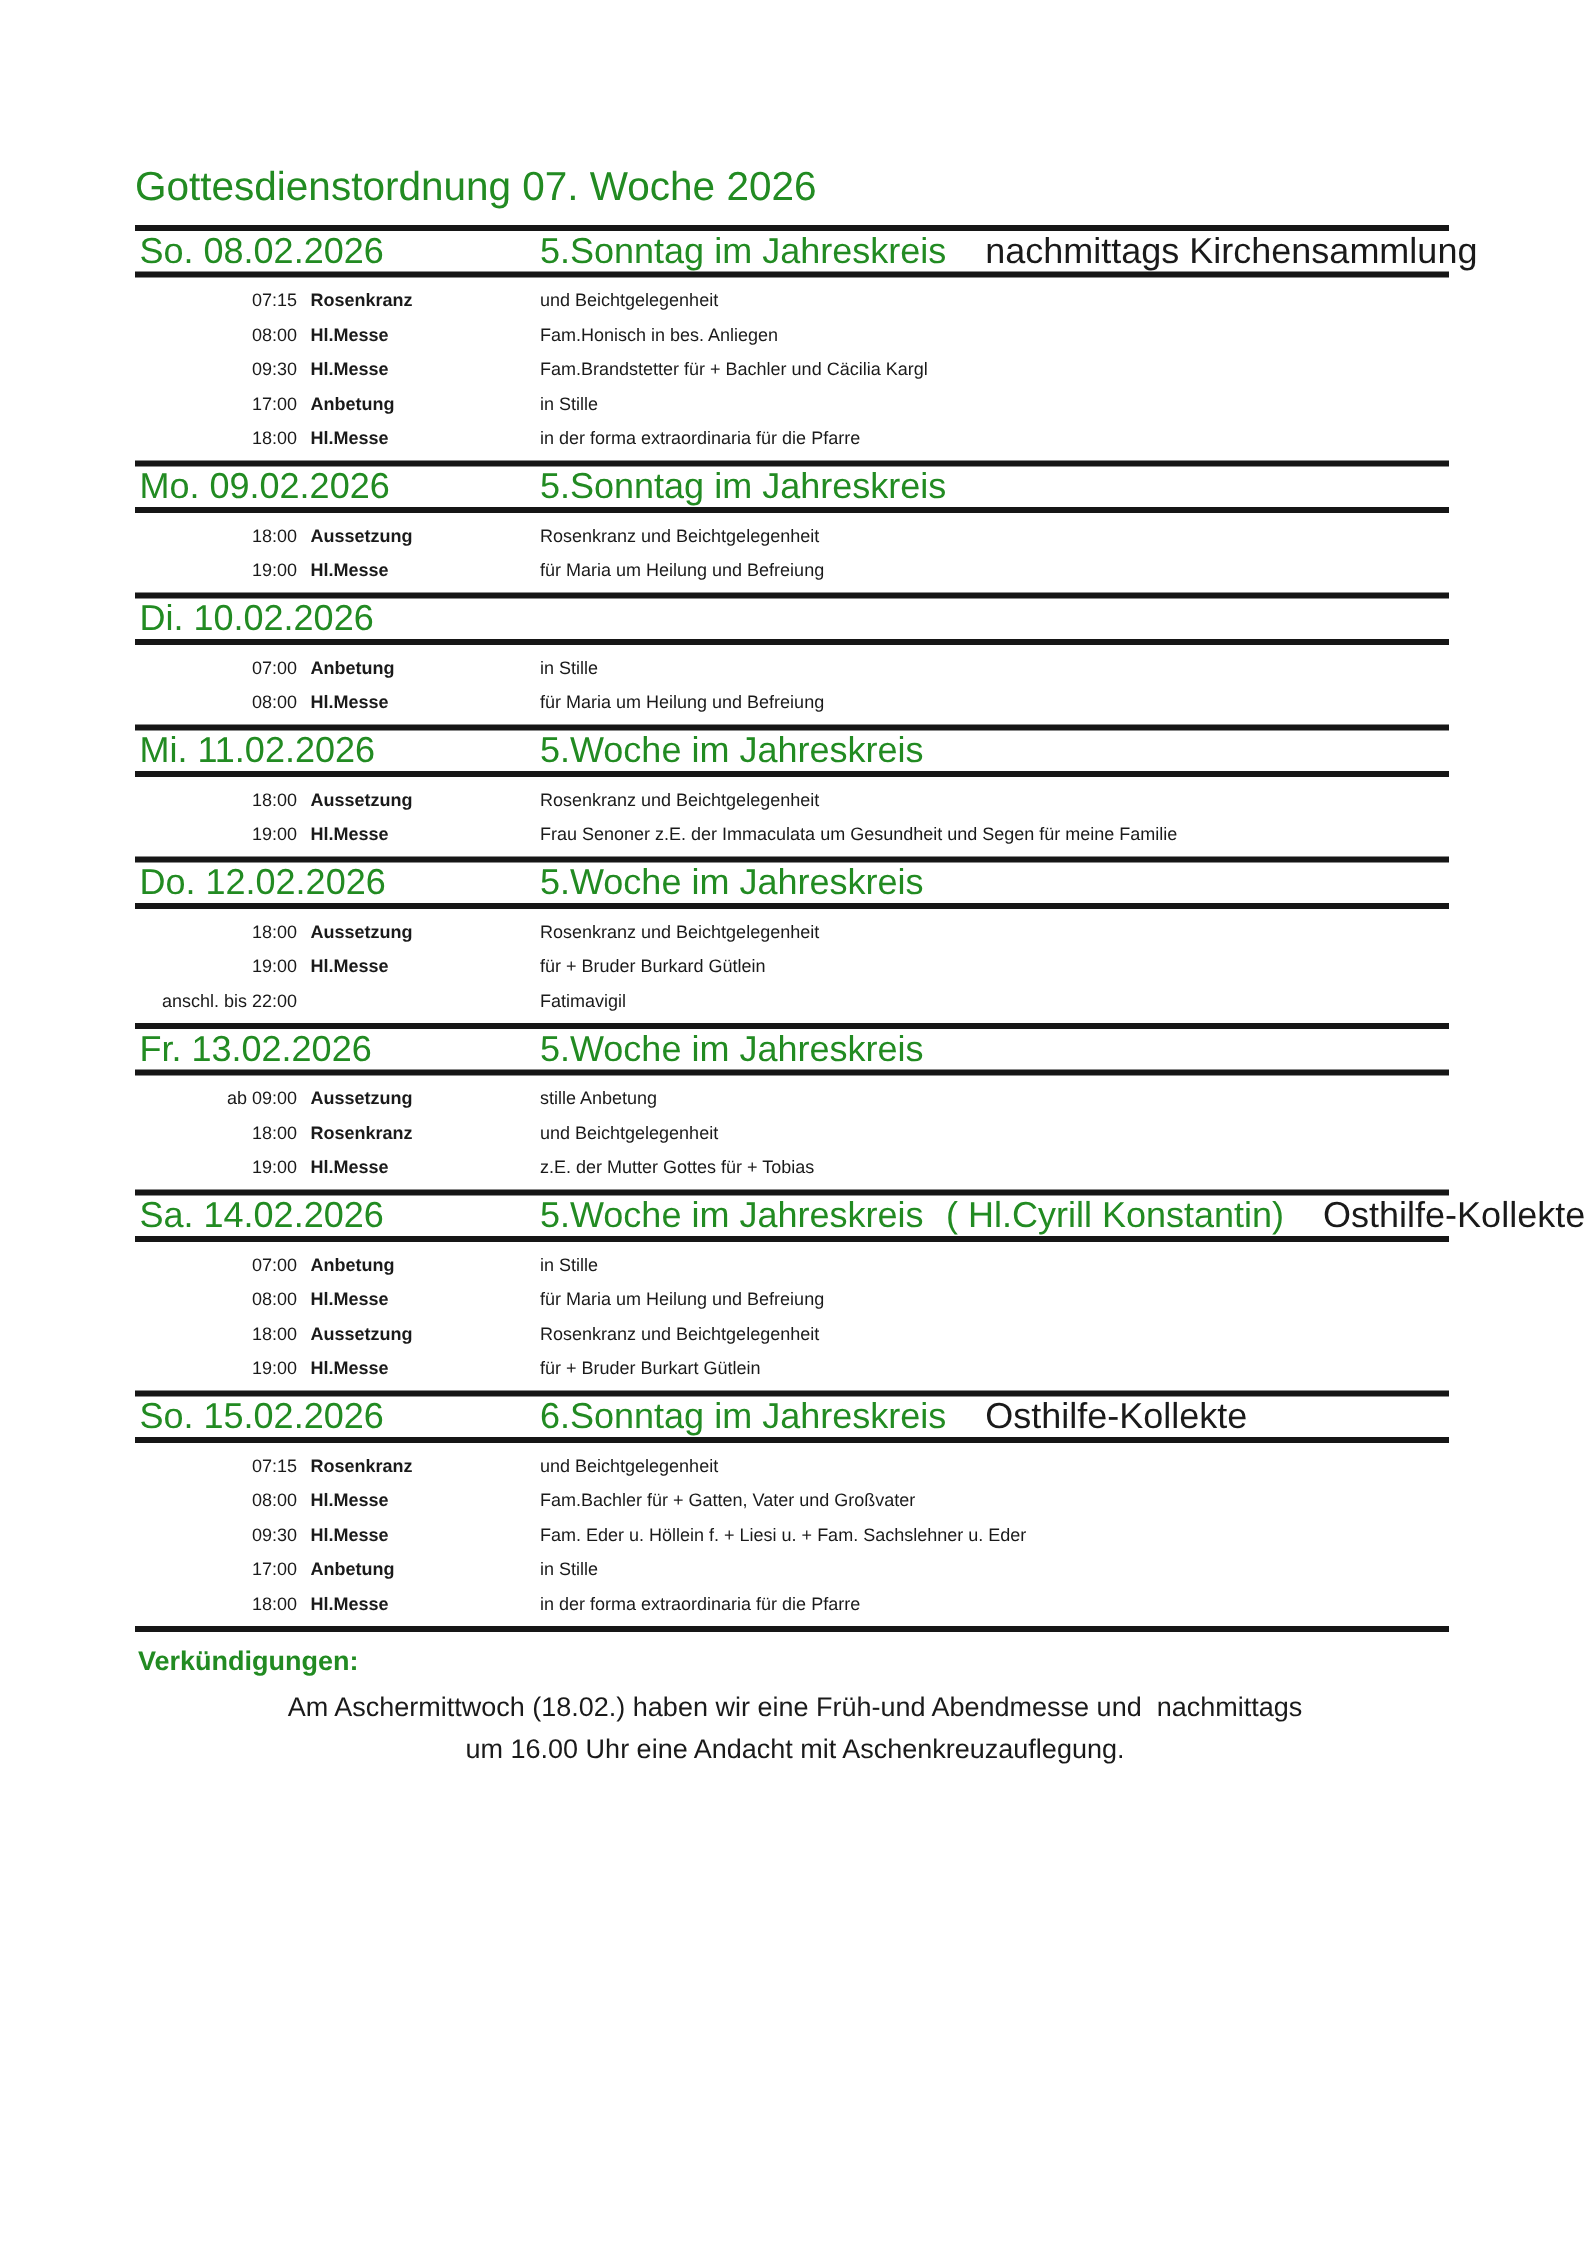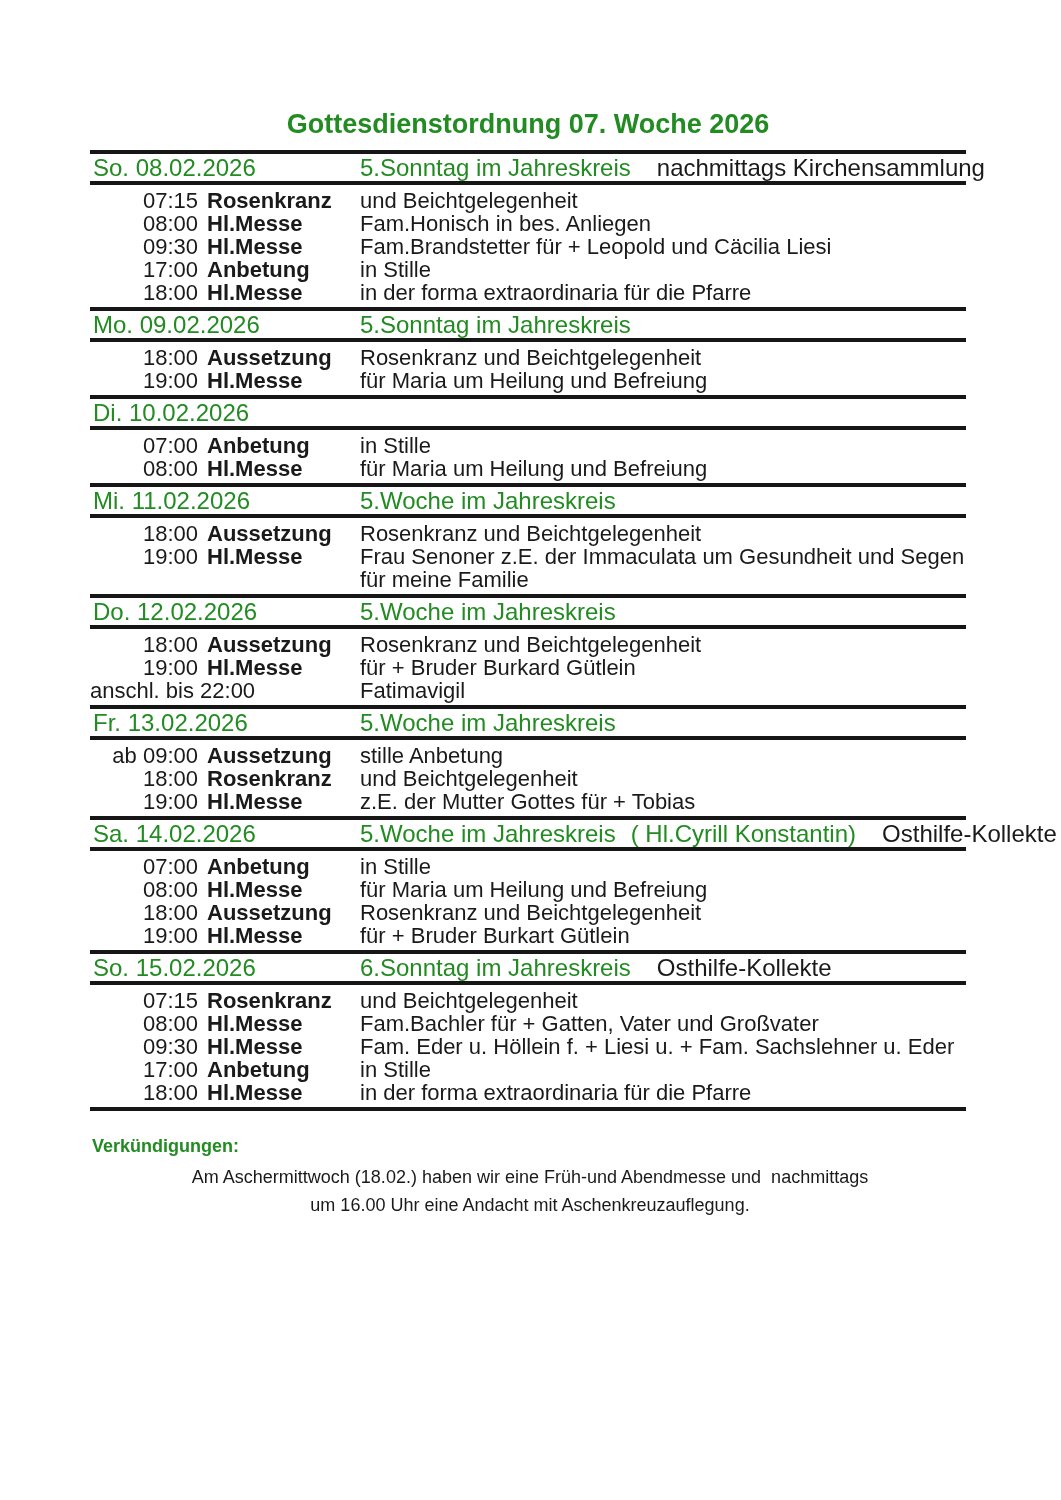--- a/index.html
+++ b/index.html
@@ -7,47 +7,47 @@
     width: 1061px; height: 1500px;
     background: #ffffff;
     box-sizing: border-box;
     padding: 107px 95px 0 90px;
     font-family: "Liberation Sans", sans-serif;
     color: var(--text, #1a1a1a);
     overflow: hidden;
   }
   .title {
     margin: 0 0 9px 0;
-    text-align: center;
+    text-align: left;
     color: var(--green, #228B22);
     font-size: 27px;
     line-height: 34px;
-    font-weight: bold;
+    font-weight: normal;
   }
   .rule { height: 4px; background: var(--rule, #161616); }
   .hdr {
     display: flex;
     align-items: baseline;
     font-size: 24px;
     line-height: 23px;
     padding: 2px 0 2px 3px;
   }
   .hdr-date { flex: 0 0 267px; color: var(--green, #228B22); }
   .hdr-rest { flex: 1; }
   .feast { color: var(--green, #228B22); white-space: pre; }
   .extra { color: var(--green, #228B22); margin-left: 15px; white-space: pre; }
   .note  { color: var(--text, #1a1a1a); margin-left: 26px; white-space: pre; }
   .extra:empty, .note:empty { display: none; }
   .rows { padding: 4px 0 3px; }
-  .row { display: flex; font-size: 22px; line-height: 23px; }
+  .row { display: flex; font-size: 12px; line-height: 23px; }
   .c1 { flex: 0 0 270px; display: flex; }
   .t { min-width: 108px; text-align: right; white-space: pre; }
   .a { margin-left: 9px; white-space: pre; font-weight: bold; }
   .c2 { flex: 1; }
-  .ann { margin-top: 22px; font-size: 18px; }
+  .ann { margin-top: 6px; font-size: 18px; }
   .ann-heading {
     color: var(--green, #228B22);
     font-weight: bold;
     line-height: 26px;
     margin: 2px 0 4px 2px;
   }
   .ann-line { line-height: 28px; margin-left: 4px; white-space: pre-wrap; text-align: center; }
 </style>
 </head>
 <body>
@@ -78,21 +78,21 @@
               <span class="a">Hl.Messe</span>
             </span>
     <span class="c2">Fam.Honisch in bes. Anliegen</span>
   </div>
 
   <div class="row">
     <span class="c1">
               <span class="t">09:30</span>
               <span class="a">Hl.Messe</span>
             </span>
-    <span class="c2">Fam.Brandstetter für + Leopold und Cäcilia Liesi</span>
+    <span class="c2">Fam.Brandstetter für + Bachler und Cäcilia Kargl</span>
   </div>
 
   <div class="row">
     <span class="c1">
               <span class="t">17:00</span>
               <span class="a">Anbetung</span>
             </span>
     <span class="c2">in Stille</span>
   </div>
 

